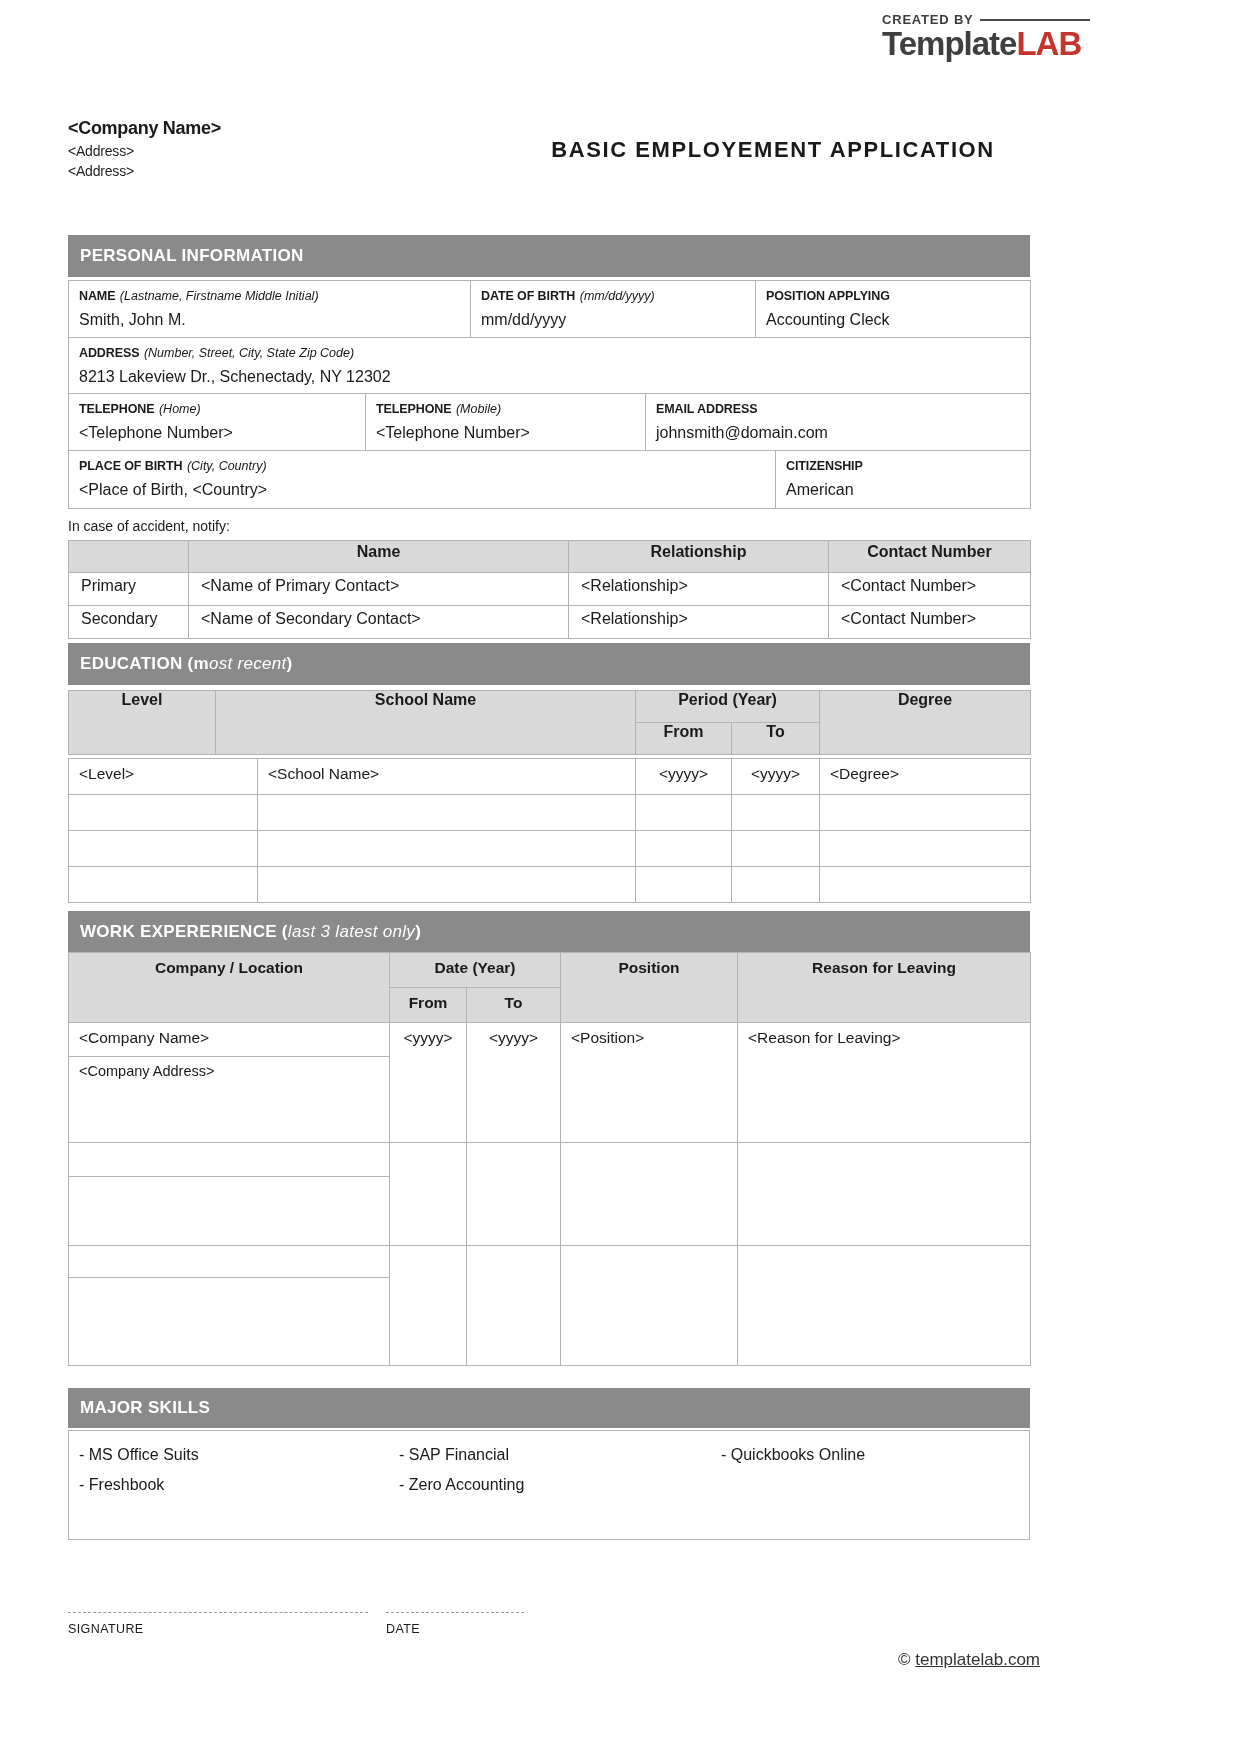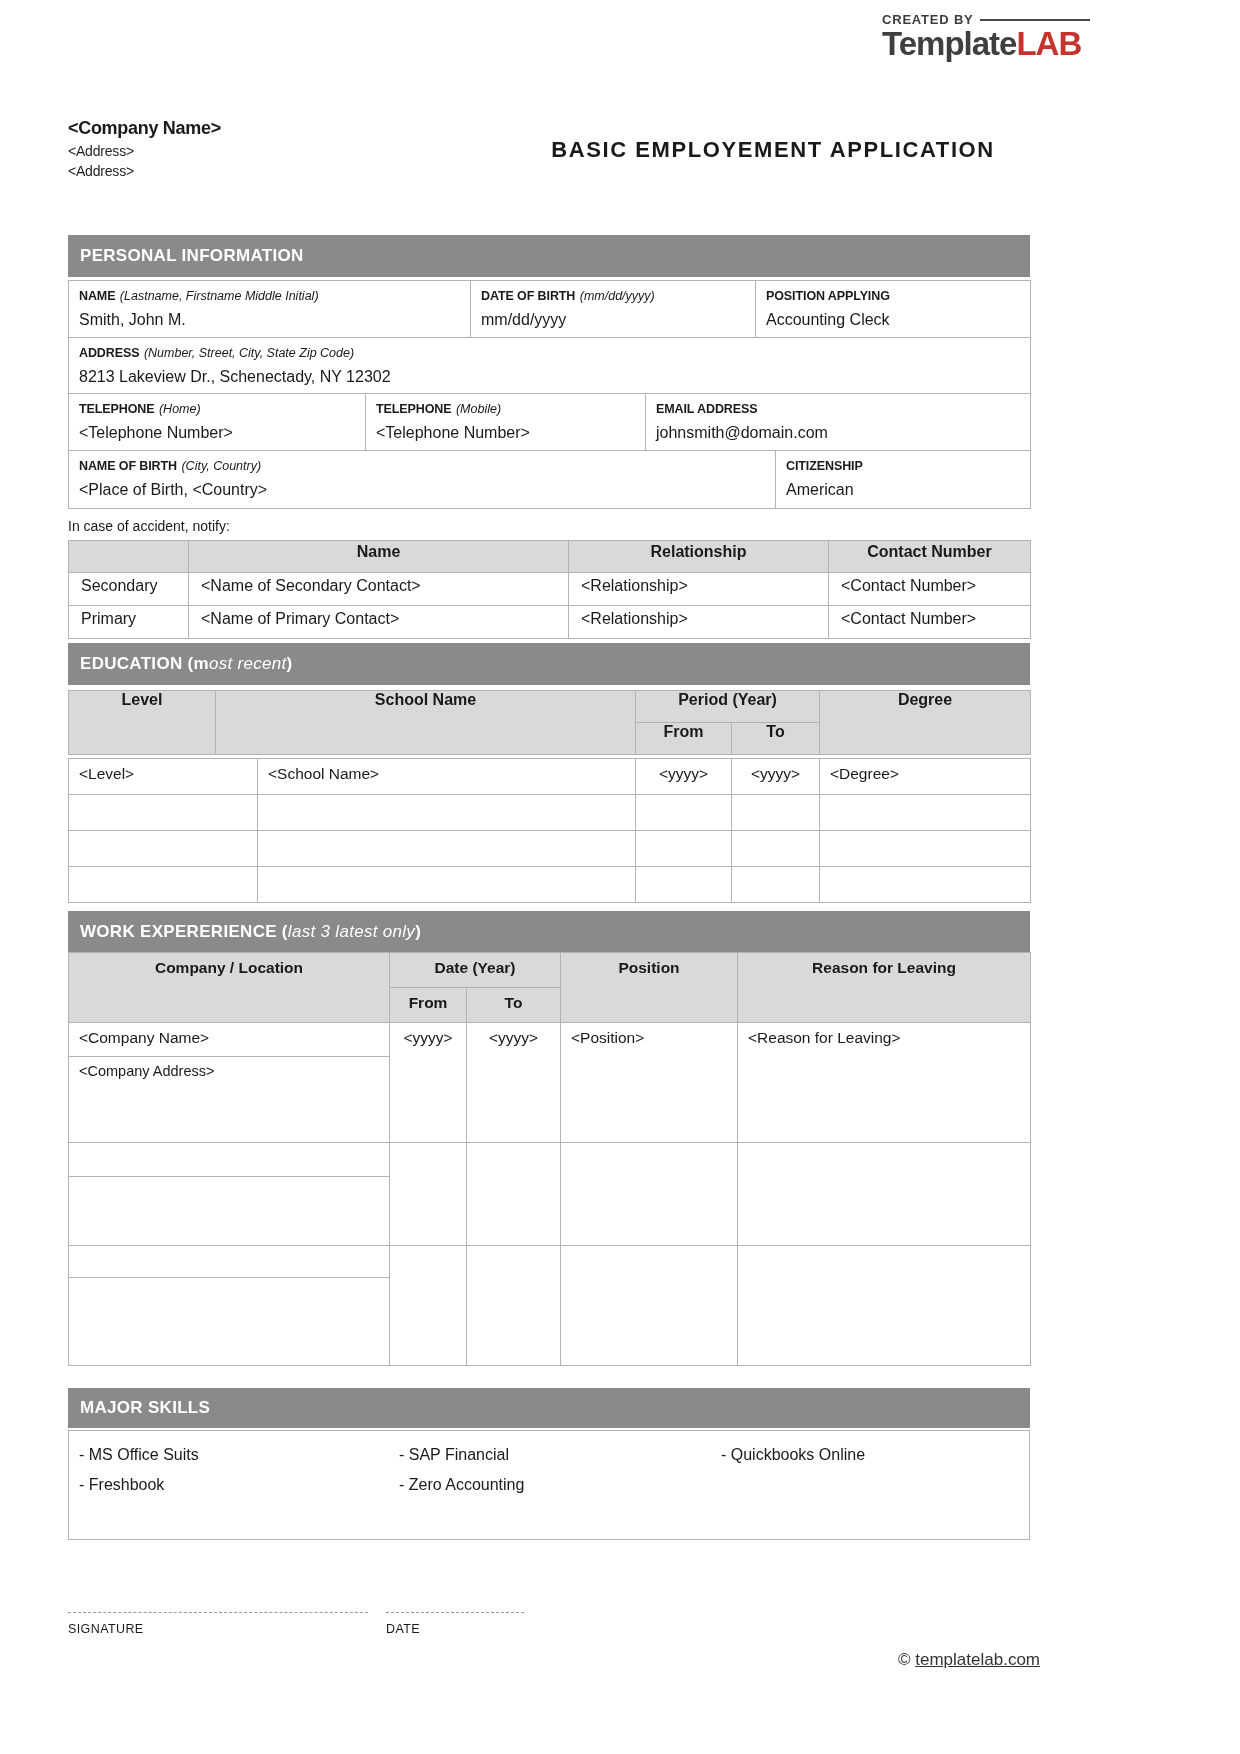--- a/index.html
+++ b/index.html
@@ -174,21 +174,21 @@
       </table>
 
     <table class="tbl ptable">
       <colgroup>
           <col style="width:707px">
           <col style="width:255px">
         </colgroup>
       <tbody>
           <tr style="height:58px">
         <td class="pcell">
-          <div><span class="flabel">NAME OF BIRTH</span> <span class="fhint">(City, Country)</span></div>
+          <div><span class="flabel">PLACE OF BIRTH</span> <span class="fhint">(City, Country)</span></div>
           <div class="fvalue">&lt;Place of Birth, &lt;Country&gt;</div>
         </td>
         <td class="pcell">
           <div><span class="flabel">CITIZENSHIP</span></div>
           <div class="fvalue">American</div>
         </td>
       </tr>
     </tbody>
       </table>
 
@@ -202,28 +202,28 @@
           <col style="width:202px">
         </colgroup>
       <tbody>
           <tr>
         <td class="hd"></td>
         <td class="hd">Name</td>
         <td class="hd">Relationship</td>
         <td class="hd">Contact Number</td>
       </tr>
       <tr class="body">
+        <td>Primary</td>
+        <td>&lt;Name of Primary Contact&gt;</td>
+        <td>&lt;Relationship&gt;</td>
+        <td>&lt;Contact Number&gt;</td>
+      </tr>
+      <tr class="body">
         <td>Secondary</td>
         <td>&lt;Name of Secondary Contact&gt;</td>
-        <td>&lt;Relationship&gt;</td>
-        <td>&lt;Contact Number&gt;</td>
-      </tr>
-      <tr class="body">
-        <td>Primary</td>
-        <td>&lt;Name of Primary Contact&gt;</td>
         <td>&lt;Relationship&gt;</td>
         <td>&lt;Contact Number&gt;</td>
       </tr>
     </tbody>
       </table>
 
     <div class="section-bar bar-education"><span>EDUCATION (m</span><span class="ital">ost recent</span><span>)</span></div>
 
     <table class="tbl eduh">
       <colgroup>

